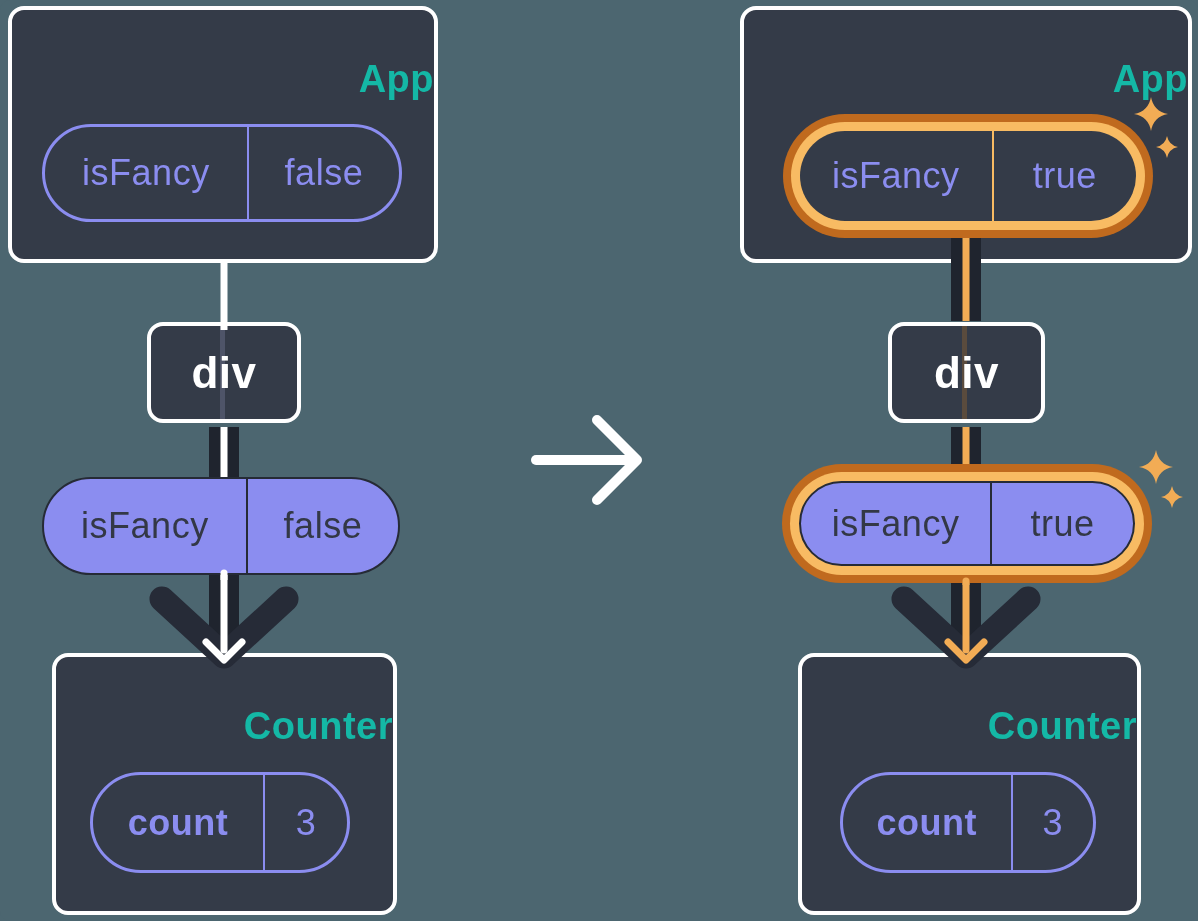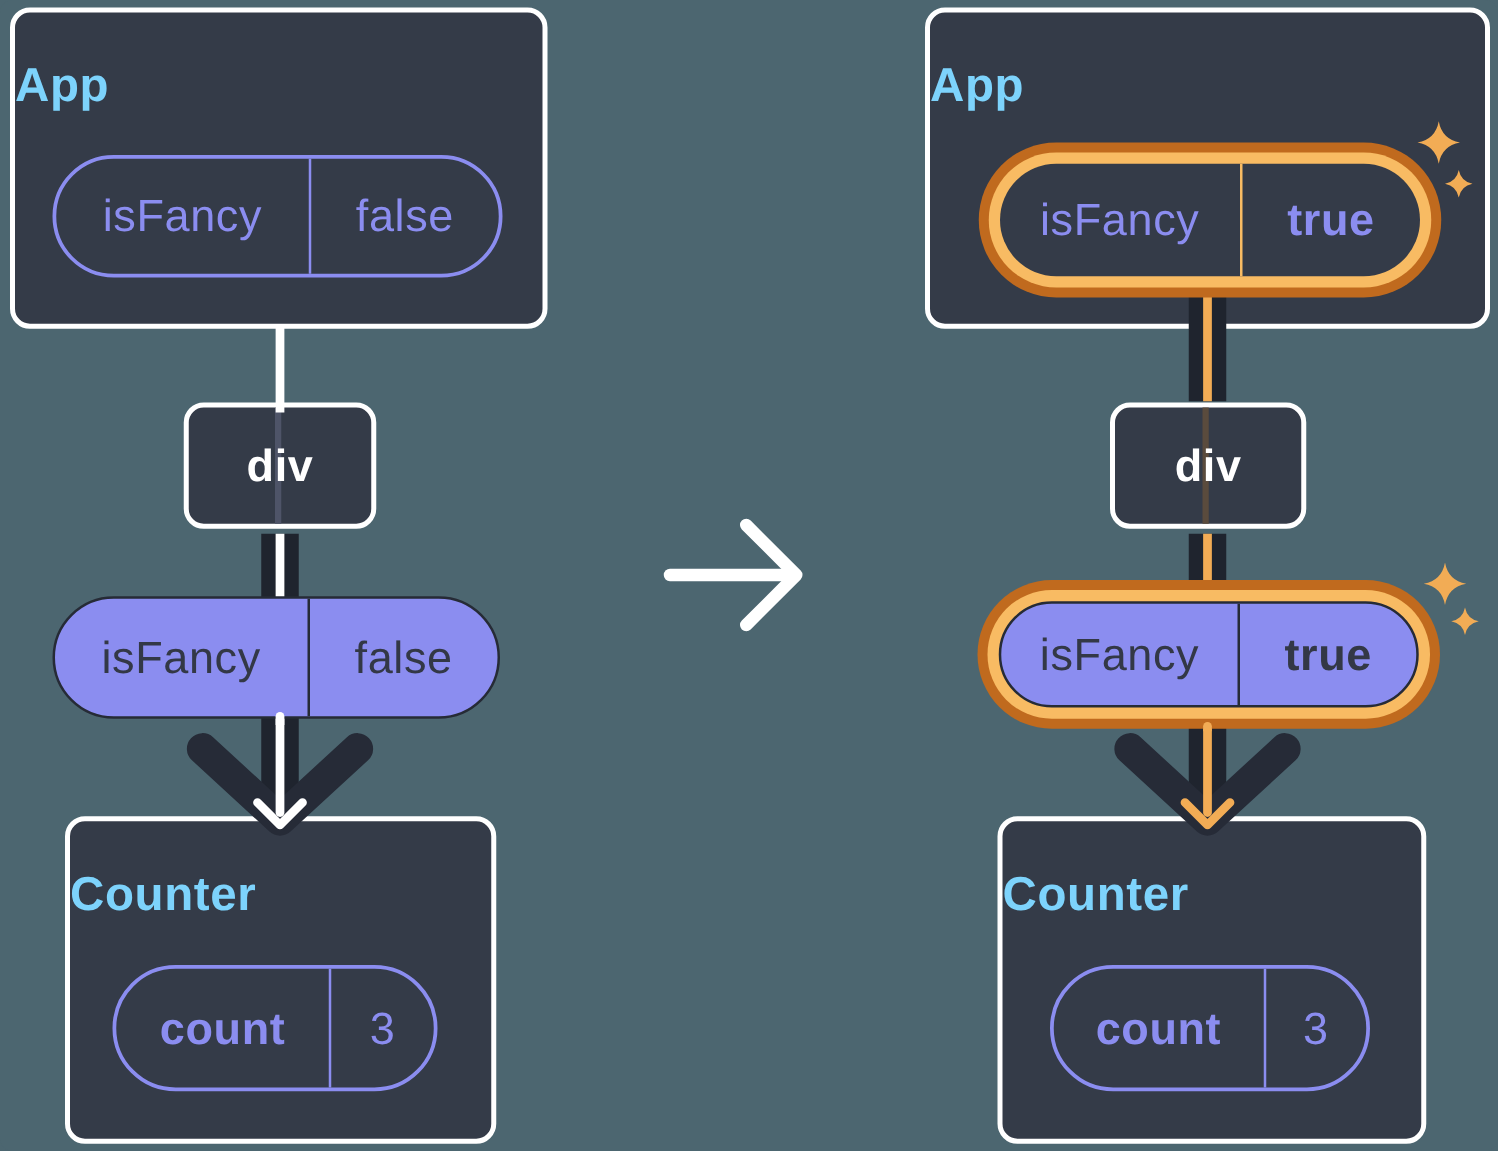--- a/index.html
+++ b/index.html
@@ -8,31 +8,31 @@
     font-family:"Liberation Sans","DejaVu Sans",sans-serif;overflow:hidden;border-radius:10px;
   }
   .layer{position:absolute;left:0;top:0;width:1198px;height:921px;pointer-events:none;}.z2{z-index:2}.z4{z-index:4}
 
   
   .box{
     position:absolute;box-sizing:border-box;background:#343B48;
     border:4px solid #FFFFFF;border-radius:16px;z-index:1;
   }
   .box-title{
-    text-align:left;color:#7dd3fc;font-size:38px;font-weight:600;letter-spacing:.5px;
-    padding-top:38px;
+    text-align:right;color:#14b8a6;font-size:38px;font-weight:600;letter-spacing:.5px;
+    padding-top:48px;
   }
   .l-app{left:8px;top:6px;width:430px;height:257px;}
   .r-app{left:740px;top:6px;width:452px;height:257px;}
   .l-div{left:147px;top:322px;width:154px;height:101px;}
   .r-div{left:888px;top:322px;width:157px;height:101px;}
   .l-counter{left:52px;top:653px;width:345px;height:262px;}
   .r-counter{left:798px;top:653px;width:343px;height:262px;}
   .div-box{display:flex;align-items:center;justify-content:center;}
-  .div-label{color:#FFFFFF;font-size:36px;font-weight:600;letter-spacing:.5px;position:relative;}
+  .div-label{color:#FFFFFF;font-size:44px;font-weight:600;letter-spacing:.5px;position:relative;}
   .dim-line{position:absolute;top:0;bottom:0;width:5px;}
   .l-div .dim-line{left:69px;background:#4E5468;}
   .r-div .dim-line{left:70px;background:#5A4B3D;}
 
   
   .pill{
     position:absolute;z-index:3;display:flex;box-sizing:border-box;border-radius:999px;
     font-size:36px;letter-spacing:.5px;
   }
   .pill .cell{display:flex;align-items:center;justify-content:center;}
@@ -50,21 +50,21 @@
 
   
   .hl-outer{position:absolute;z-index:3;background:#C06A1E;border-radius:999px;padding:8px;box-sizing:border-box;}
   .hl-mid{background:#F8BB63;border-radius:999px;padding:9px;height:100%;box-sizing:border-box;}
   .hl-pill{
     display:flex;height:100%;box-sizing:border-box;border-radius:999px;
     font-size:36px;letter-spacing:.5px;
   }
   .hl-pill .cell{display:flex;align-items:center;justify-content:center;}
   .hl-pill .name{flex:0 0 57%;}
-  .hl-pill .value{flex:1 1 auto;font-weight:700;}
+  .hl-pill .value{flex:1 1 auto;font-weight:400;}
   .hl-dark{background:#343B48;color:#8B8DF0;}
   .hl-dark .name{border-right:2px solid #F8BB63;}
   .hl-purple{background:#8B8DF0;color:#333846;border:2px solid #262B36;}
   .hl-purple .name{border-right:2px solid #262B36;}
   .r-app-pill{left:783px;top:114px;width:370px;height:124px;}
   .r-pass-pill{left:782px;top:464px;width:370px;height:119px;}
 </style>
 </head>
 <body>
 

